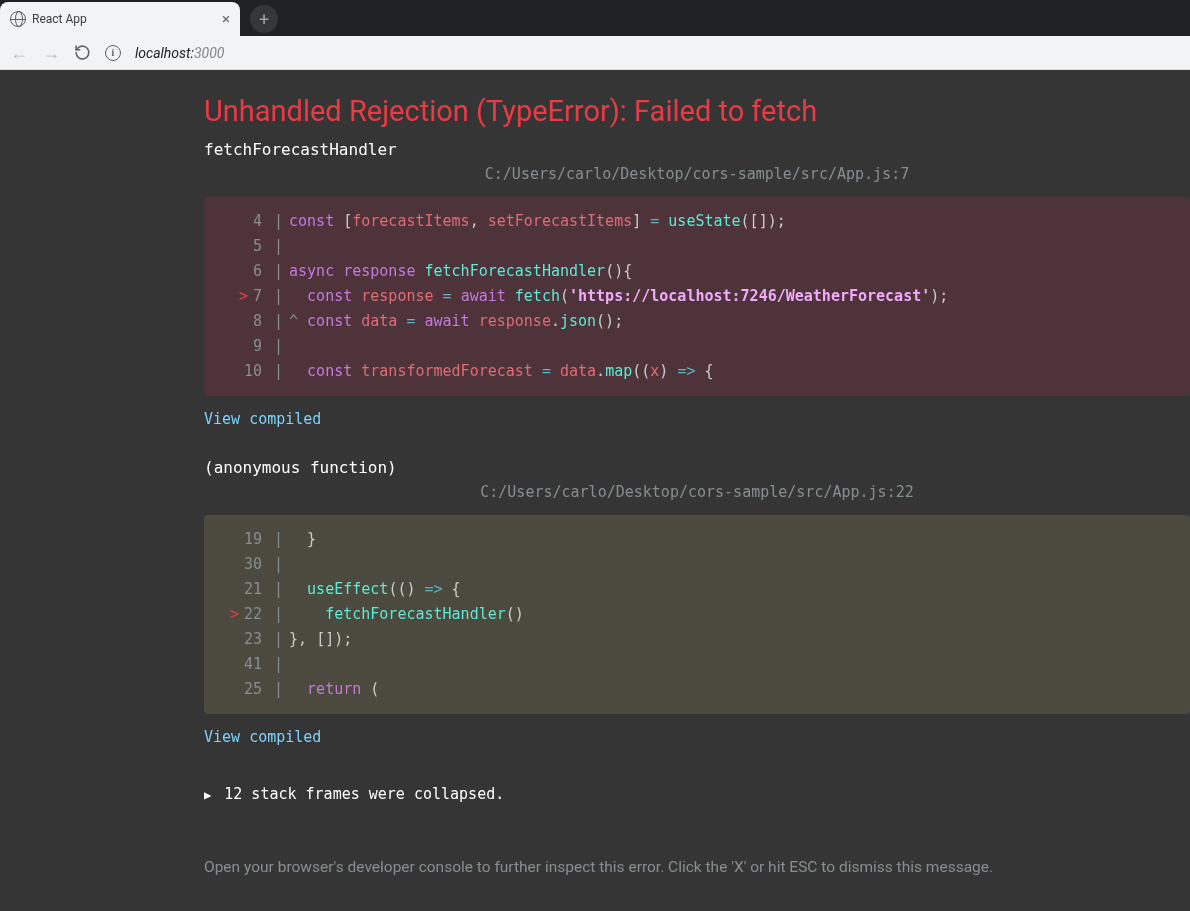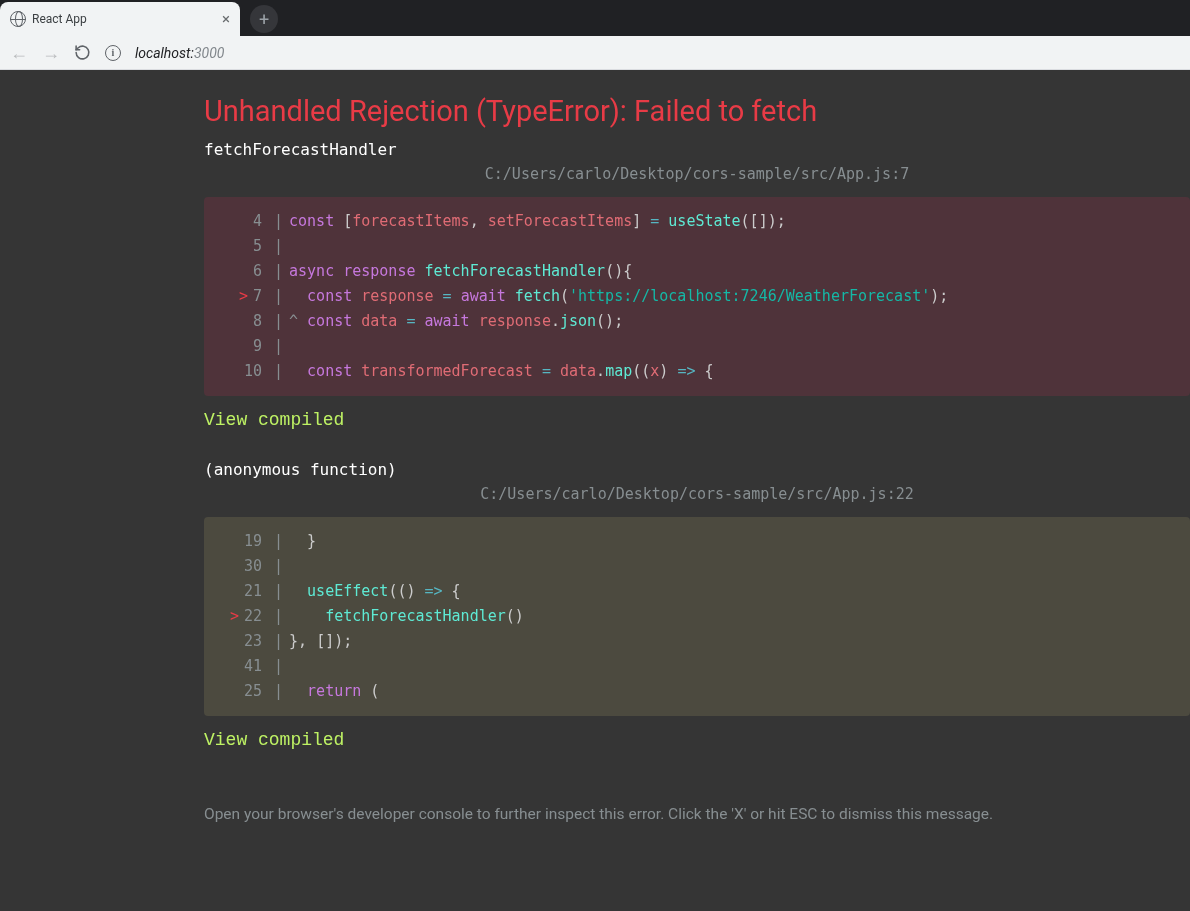--- a/index.html
+++ b/index.html
@@ -147,28 +147,27 @@
     flex-shrink: 0;
   }
   .gutter .ptr { color: #e83b46; padding-right: 5px;}
   .pipe { color: #878e91; padding: 0 6px; }
   .tok-default { color: #ccc; }
   .tok-kw { color: #c678dd; }
   .tok-fn { color: #5eead4; }
   .tok-var { color: #e06c75; }
   .tok-op { color: #56b6c2; }
   .tok-punc { color: #ccc; }
-  .tok-str { color: #14b8a6; }
+  .tok-str { color: #f0abfc; font-weight: bold; }
   .tok-caret { color: #878e91; }
   .view-compiled {
-    color: #bef264;
-    font-size: 18px;
+    color: #7dd3fc;
+    font-size: 15px;
     margin-top: 14px;
     cursor: pointer;
-    font-family: Liberation Mono, monospace;
   }
   .collapsed {
     color: #fff;
     font-size: 15px;
     margin-top: 32px;
     cursor: pointer;
   }
   .collapsed .tri {
     display: inline-block;
     margin-right: 4px;
@@ -231,16 +230,20 @@
           <div class="code-line"><span class="gutter">30</span><span class="pipe">|</span><span class="tok-default"></span></div>
           <div class="code-line"><span class="gutter">21</span><span class="pipe">|</span><span class="tok-default">  <span class="tok-fn">useEffect</span><span class="tok-punc">(()</span> <span class="tok-op">=&gt;</span> <span class="tok-punc">{</span></span></div>
           <div class="code-line"><span class="gutter"><span class="ptr">&gt;</span>22</span><span class="pipe">|</span><span class="tok-default">    <span class="tok-fn">fetchForecastHandler</span><span class="tok-punc">()</span></span></div>
           <div class="code-line"><span class="gutter">23</span><span class="pipe">|</span><span class="tok-default"><span class="tok-punc">},</span> <span class="tok-punc">[]);</span></span></div>
           <div class="code-line"><span class="gutter">41</span><span class="pipe">|</span><span class="tok-default"></span></div>
           <div class="code-line"><span class="gutter">25</span><span class="pipe">|</span><span class="tok-default">  <span class="tok-kw">return</span> <span class="tok-punc">(</span></span></div>
         </div>
         <div class="view-compiled">View compiled</div>
       </div>
     </div>
+  <div class="collapsed">
+    <span class="tri">▶</span>
+    <span>12 stack frames were collapsed.</span>
+  </div>
   <div class="footer-note">
     <div>Open your browser's developer console to further inspect this error.  Click the 'X' or hit ESC to dismiss this message.</div>
   </div>
 </div>
 
 </body></html>

